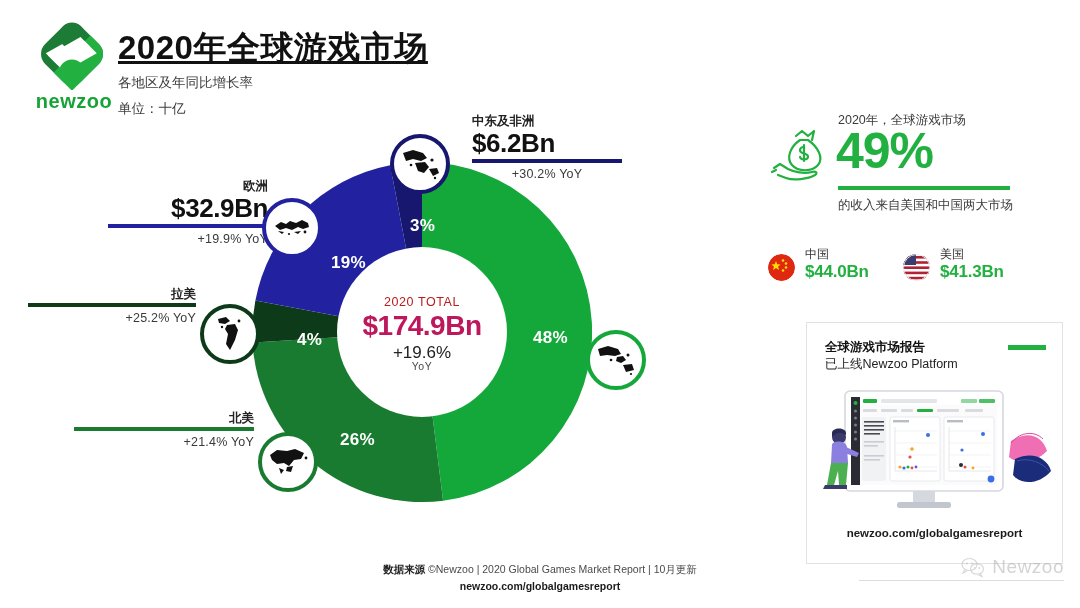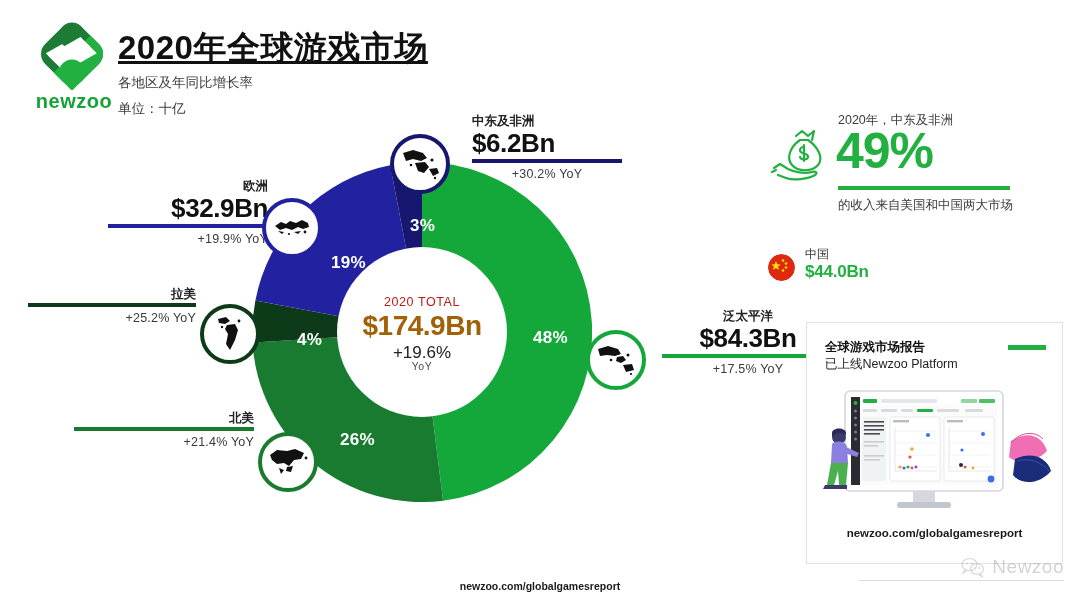--- a/index.html
+++ b/index.html
@@ -20,21 +20,21 @@
   .subtitle{position:absolute;left:118px;top:74px;font-size:13.5px;color:#3c3c3c;}
   .units{position:absolute;left:118px;top:100px;font-size:13.5px;color:#3c3c3c;}
 
   
   .donut{position:absolute;left:252px;top:162px;width:340px;height:340px;}
   .slice-pct{position:absolute;color:#fff;font-size:17px;font-weight:bold;
     letter-spacing:.3px;}
   .center-label{position:absolute;left:352px;top:296px;width:140px;
     text-align:center;line-height:1.05;}
   .cl-top{font-size:12.5px;color:#b91c1c;letter-spacing:.6px;}
-  .cl-big{font-size:28px;font-weight:bold;color:#a16207;margin-top:2px;letter-spacing:-.5px;}
+  .cl-big{font-size:28px;font-weight:bold;color:#be185d;margin-top:2px;letter-spacing:-.5px;}
   .cl-yoy{font-size:17px;color:#222;margin-top:3px;}
   .cl-sub{font-size:10.5px;color:#4a4a4a;letter-spacing:.5px;}
 
   
   .callout{position:absolute;}
   .co-region{font-size:12.5px;color:#222;font-weight:bold;line-height:1.1;}
   .co-value{font-size:26px;font-weight:bold;color:#111;line-height:1.12;letter-spacing:-.4px;}
   .co-rule{height:4px;margin-top:1px;}
   .co-yoy{font-size:12.5px;color:#3a3a3a;margin-top:4px;letter-spacing:.2px;}
   .co-right{text-align:right;}
@@ -193,26 +193,20 @@
     <svg width="42" height="32" viewBox="0 0 42 32">
         <g fill="#111">
       <path d="M3 9 L10 4 L20 5 L28 3 L37 7 L34 13 L27 14 L22 20 L17 17 L10 18 L5 14 Z"></path>
       <path d="M20 21 L26 20 L24 26 L19 25 Z"></path>
       <path d="M12 22 L17 24 L14 28 Z"></path>
       <circle cx="39" cy="12" r="1.4"></circle>
     </g>
       </svg>
   </div>
 
-  <div class="callout" style="left:662px;top:310px;width:172px;">
-    <div class="co-region" style="text-align:center;">泛太平洋</div>
-    <div class="co-value" style="text-align:center;">$84.3Bn</div>
-    <div class="co-rule" style="background:#14a83a;"></div>
-    <div class="co-yoy" style="text-align:center;">+17.5% YoY</div>
-  </div>
   <div class="map-badge" style="left:586px;top:330px;width:60px;height:60px;border:4px solid #14a83a;">
     <svg width="42" height="34" viewBox="0 0 42 34">
         <g fill="#111">
       <path d="M3 6 L13 3 L23 6 L26 11 L20 13 L12 12 L5 13 Z"></path>
       <path d="M22 14 L28 13 L31 17 L26 20 L21 18 Z"></path>
       <path d="M28 22 L37 21 L39 27 L31 29 Z"></path>
       <circle cx="33" cy="12" r="1.5"></circle>
           <circle cx="16" cy="17" r="1.3"></circle>
           <circle cx="36" cy="31" r="1.1"></circle>
     </g>
@@ -222,21 +216,21 @@
   <svg class="bag-icon" viewBox="0 0 64 62">
     <g fill="none" stroke="#22b140" stroke-width="2.2" stroke-linejoin="round" stroke-linecap="round">
       <path d="M28 8 L34 3 L40 8 L46 3 L44 12"></path>
       <path d="M32 12 C22 19 18 30 24 37 C30 44 44 44 50 37 C56 30 50 19 40 12 Z"></path>
       <path d="M36 19 C33 19 32 21 32 22.5 C32 26 40 25 40 28.5 C40 30 38.5 31.5 36 31.5 C34 31.5 32.5 30.5 32 29"></path>
       <path d="M36 17 L36 33"></path>
       <path d="M6 40 L12 36 L20 41 C26 44 36 46 44 44 C48 43 50 45 47 47 C40 51 26 53 18 50 L10 47"></path>
       <path d="M4 44 L8 42"></path>
     </g>
   </svg>
-  <div class="rp-head">2020年，中东及非洲</div>
+  <div class="rp-head">2020年，全球游戏市场</div>
   <div class="rp-pct">49%</div>
   <div class="rp-rule"></div>
   <div class="rp-note">的收入来自美国和中国两大市场</div>
 
   <div class="country" style="left:768px;top:248px;">
     <div class="flag">
       <svg width="27" height="27" viewBox="0 0 27 27">
         <circle cx="13.5" cy="13.5" r="13.5" fill="#de2910"></circle>
         <g fill="#ffde00">
           <polygon points="8,7 9.3,10.2 12.6,10.4 10.1,12.6 10.9,15.9 8,14 5.1,15.9 5.9,12.6 3.4,10.4 6.7,10.2"></polygon>
@@ -246,20 +240,40 @@
             <circle cx="15" cy="16.5" r="1.3"></circle>
         </g>
       </svg>
     </div>
     <div>
       <div class="c-name">中国</div>
       <div class="c-val">$44.0Bn</div>
     </div>
   </div>
 
+  <div class="country" style="left:903px;top:248px;">
+    <div class="flag">
+      <svg width="27" height="27" viewBox="0 0 27 27">
+        <circle cx="13.5" cy="13.5" r="13.5" fill="#ffffff"></circle>
+        <g>
+          <rect x="0" y="2" width="27" height="2.6" fill="#b22234"></rect>
+          <rect x="0" y="7.2" width="27" height="2.6" fill="#b22234"></rect>
+          <rect x="0" y="12.4" width="27" height="2.6" fill="#b22234"></rect>
+          <rect x="0" y="17.6" width="27" height="2.6" fill="#b22234"></rect>
+          <rect x="0" y="22.8" width="27" height="2.6" fill="#b22234"></rect>
+          <rect x="0" y="0" width="13" height="11" fill="#3c3b6e"></rect>
+        </g>
+        <circle cx="13.5" cy="13.5" r="13" fill="none" stroke="#e6e6e6" stroke-width="1"></circle>
+      </svg>
+    </div>
+    <div>
+      <div class="c-name">美国</div>
+      <div class="c-val">$41.3Bn</div>
+    </div>
+  </div>
 
   <div class="card">
     <div class="card-title">全球游戏市场报告</div>
     <div class="card-sub">已上线Newzoo Platform</div>
     <div class="card-rule"></div>
 
     <svg class="card-art" viewBox="0 0 240 135">
 
       <path d="M196 60 C214 48 228 56 232 70 C220 82 204 84 194 76 Z" fill="#f06eb4"></path>
       <path d="M196 62 C206 50 220 50 228 58" stroke="#d94d9a" stroke-width="1" fill="none"></path>
@@ -356,20 +370,24 @@
       <path d="M17 64 C17 59 31 59 32 66 L33 82 L16 82 Z" fill="#8b7fe0"></path>
       <path d="M31 66 L44 72 L42 76 L29 72 Z" fill="#8b7fe0"></path>
       <path d="M16 82 L33 82 L31 104 L24 104 L23 90 L19 104 L12 104 Z" fill="#4caf50"></path>
       <path d="M10 104 L22 104 L22 108 L8 108 Z" fill="#3b3a6b"></path>
       <path d="M22 104 L32 104 L32 108 L22 108 Z" fill="#3b3a6b"></path>
     </svg>
 
     <div class="card-url">newzoo.com/globalgamesreport</div>
   </div>
 
+  <div class="foot1">
+    <b>数据来源</b>
+    <span>©Newzoo | 2020 Global Games Market Report | 10月更新</span>
+  </div>
   <div class="foot2">newzoo.com/globalgamesreport</div>
 
   <div class="hr-foot"></div>
   <div class="watermark">
     <svg width="26" height="22" viewBox="0 0 26 22">
       <g fill="none" stroke="#9a9a9a" stroke-width="1.2">
         <ellipse cx="9.5" cy="8.5" rx="7.5" ry="6"></ellipse>
         <path d="M5 13.5 L3 17 L7 15"></path>
         <ellipse cx="17" cy="13" rx="6.5" ry="5.2"></ellipse>
         <path d="M20 17.6 L22 20.5 L18.4 19"></path>

